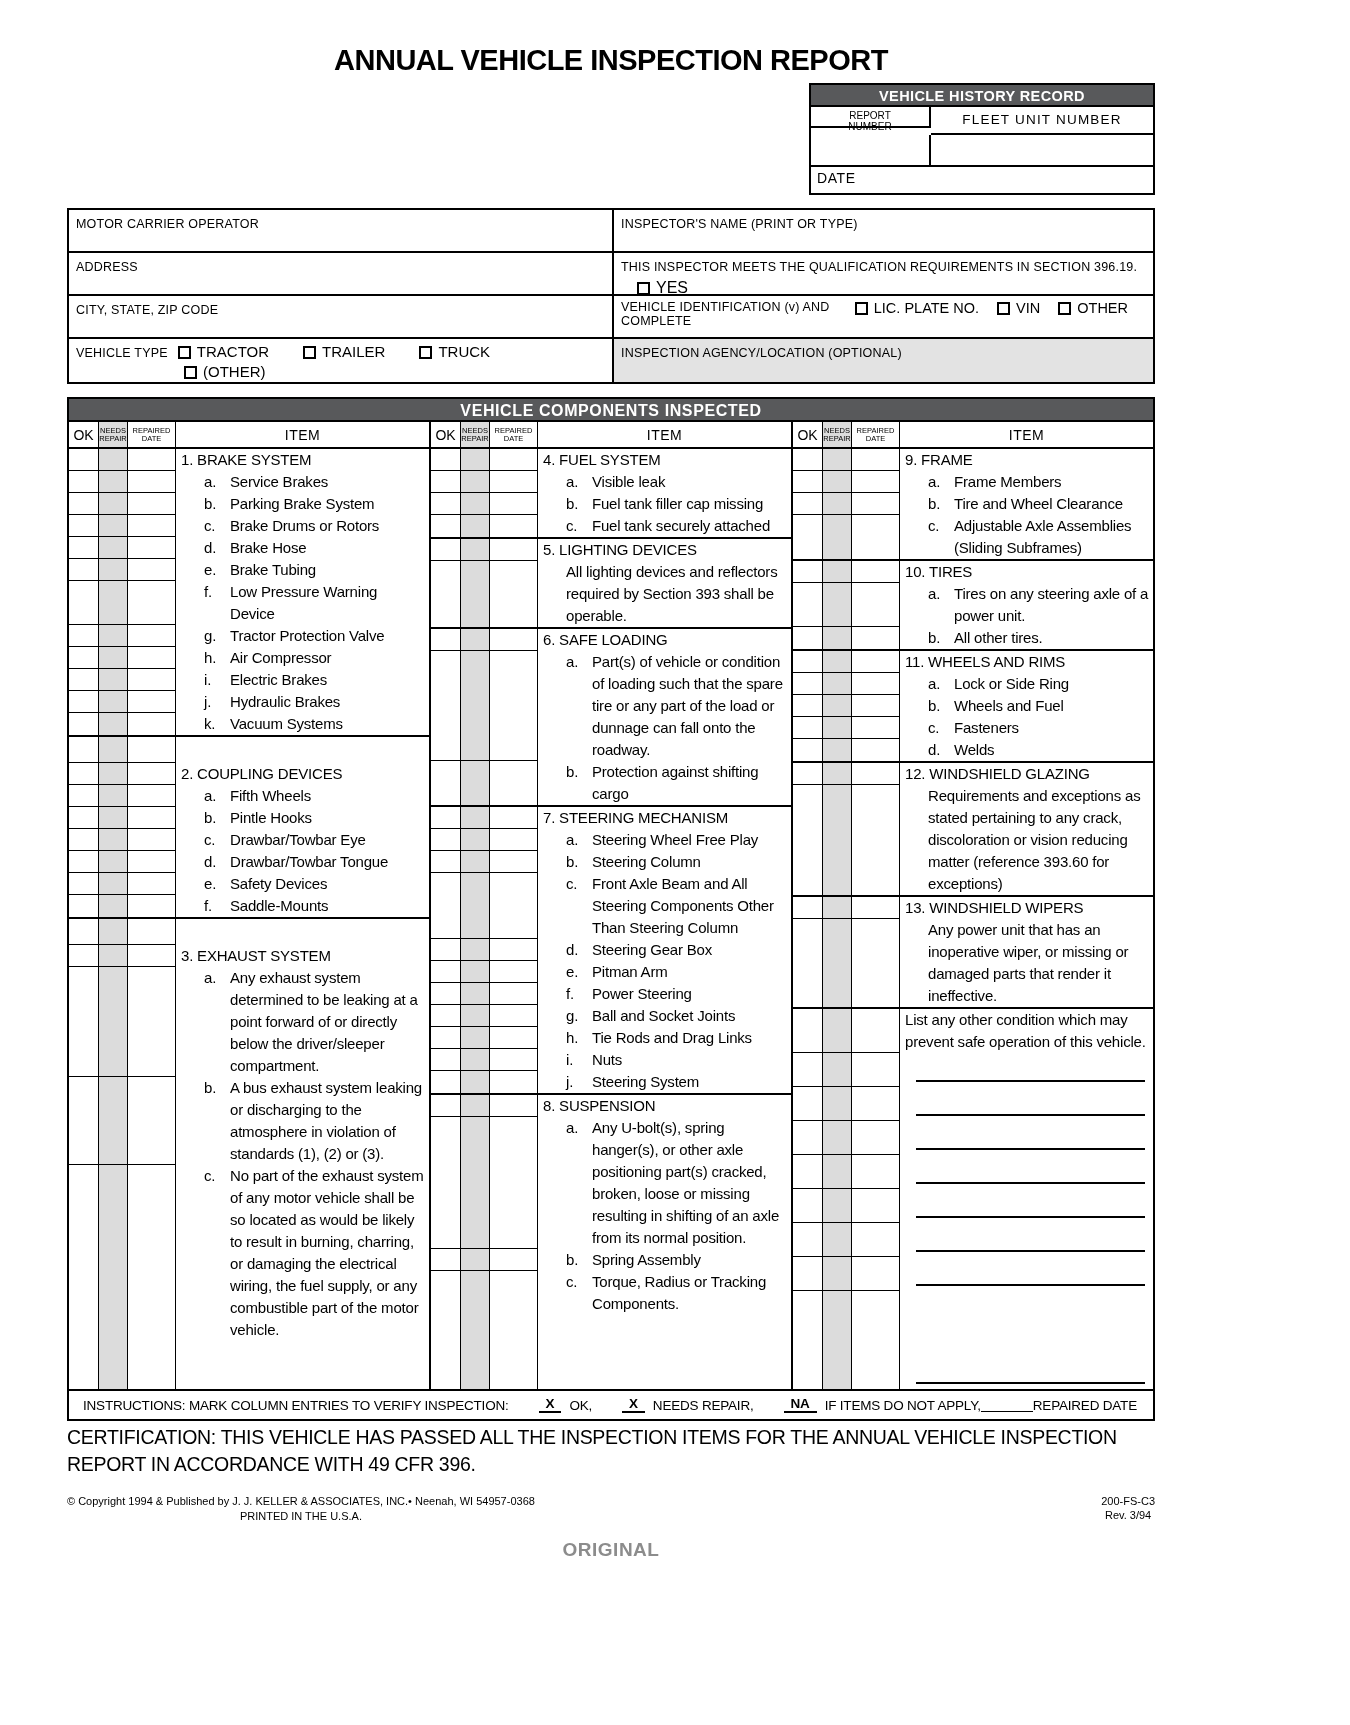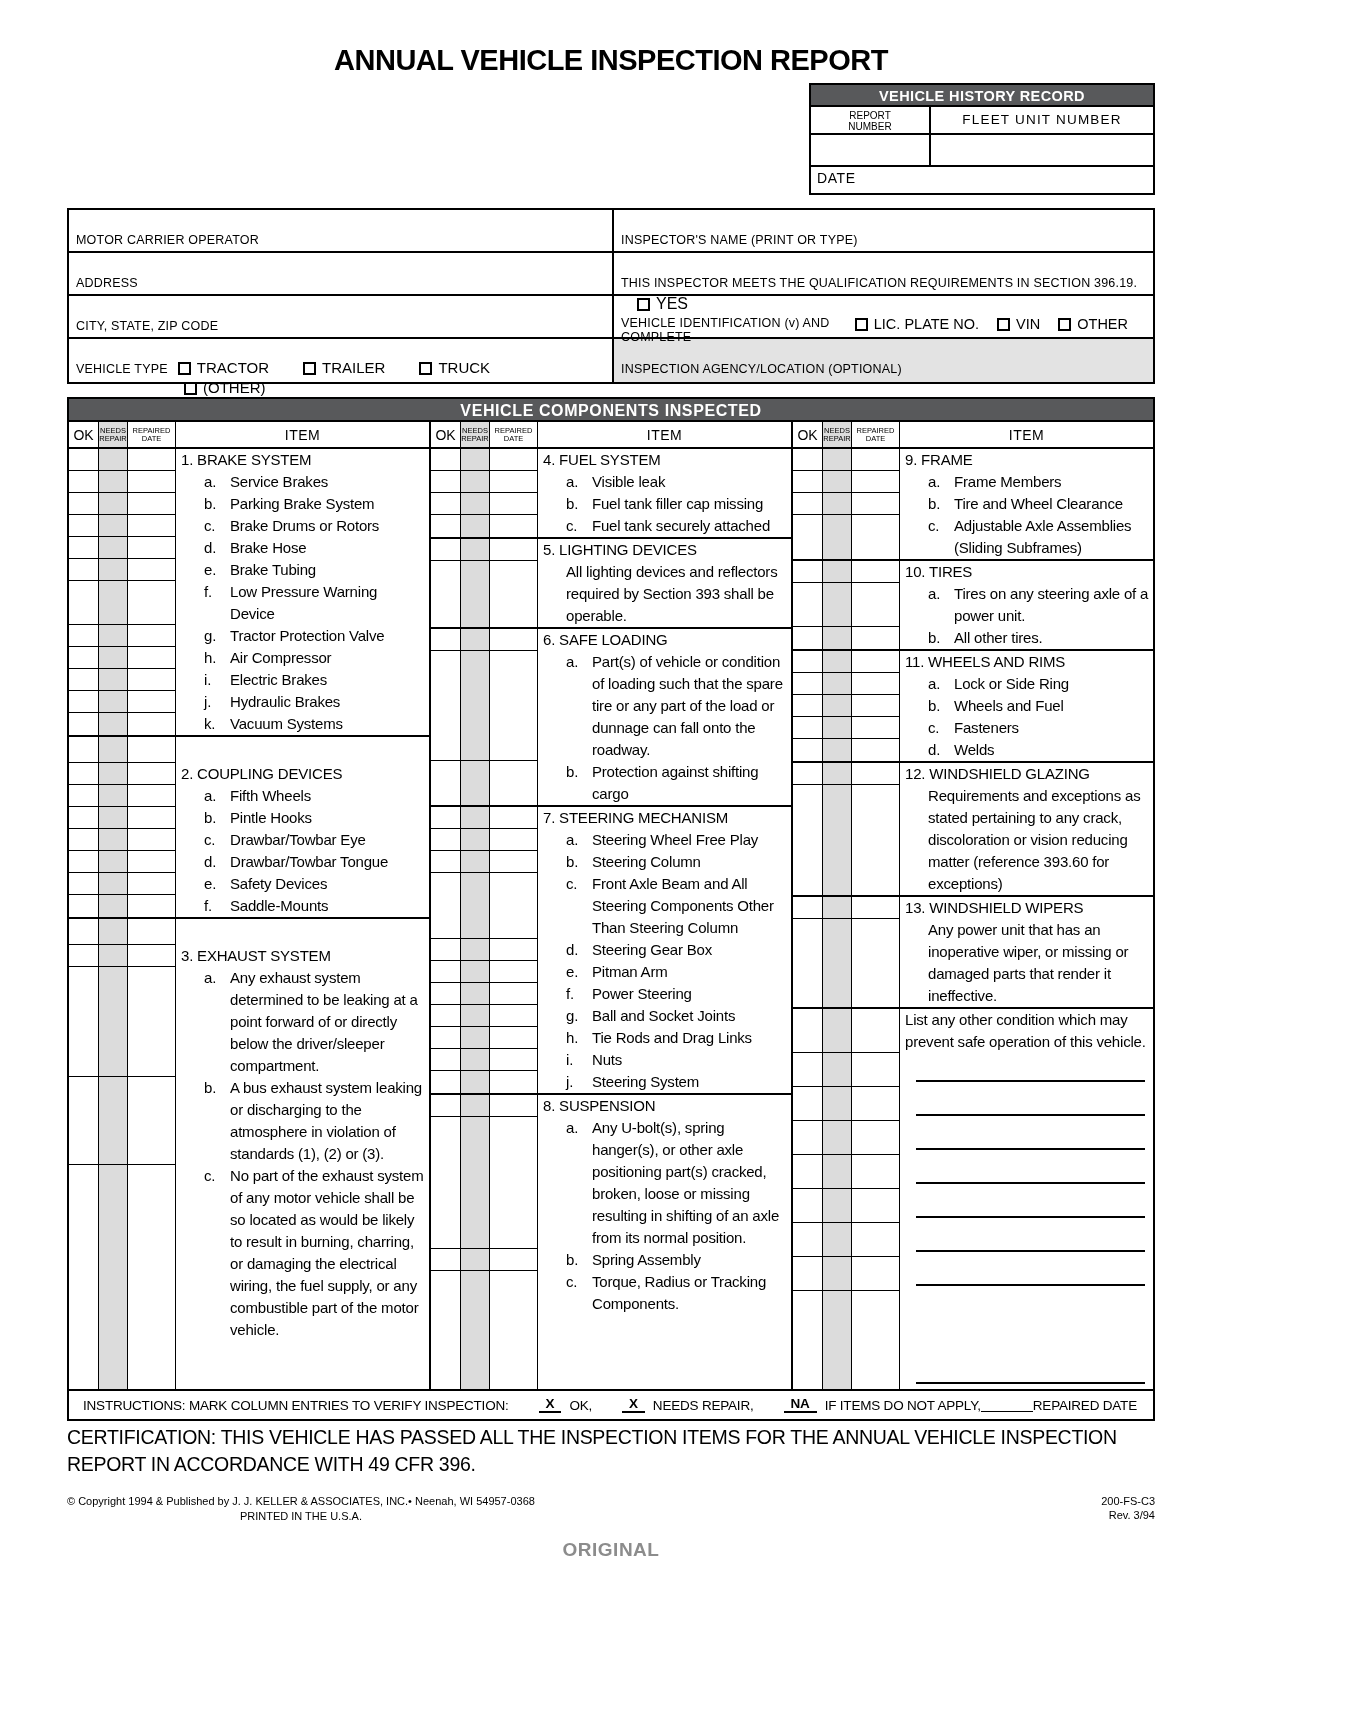--- a/index.html
+++ b/index.html
@@ -8,32 +8,32 @@
   .page{position:relative;width:1350px;height:1725px;padding:44px 195px 0 67px}
   .content{width:1088px}
 
   h1.title{font-size:29px;font-weight:bold;text-align:center;letter-spacing:-0.5px;margin-bottom:6px;white-space:nowrap}
 
   
   .history-box{width:346px;margin-left:auto;border:2px solid #000}
   .hb-header{background:var(--bar-bg,#58595b);color:#fff;font-weight:bold;font-size:14.5px;text-align:center;height:22px;line-height:22px;letter-spacing:0.4px;border-bottom:2px solid #000}
   .hb-grid{display:grid;grid-template-columns:120px 1fr}
   .hb-cell{border-bottom:2px solid #000}
-  .hb-rn{border-right:2px solid #000;font-size:10px;line-height:11px;text-align:center;padding-top:3px;height:28px}
+  .hb-rn{border-right:2px solid #000;font-size:10px;line-height:11px;text-align:center;padding-top:3px;height:21px}
   .hb-rn-inner{width:64px;margin:0 auto}
   .hb-fl{font-size:13.5px;letter-spacing:1.2px;text-align:center;height:28px;line-height:26px}
   .hb-in-rn{border-right:2px solid #000;height:32px}
   .hb-in-fl{height:32px}
   .hb-date{height:26px;font-size:14px;letter-spacing:0.6px;padding:3px 6px}
 
   
   .info-table{display:flex;border:2px solid #000;margin-top:13px}
   .info-left{width:545px;border-right:2px solid #000}
   .info-right{flex:1}
-  .icell{height:43px;border-bottom:2px solid #000;padding:20px 7px;background:#fff}
+  .icell{height:43px;border-bottom:2px solid #000;padding:4px 7px;background:#fff}
   .icell.last{border-bottom:none}
   .flabel{font-size:12.5px;letter-spacing:0.2px}
   .box{display:inline-block;width:13px;height:13px;border:2px solid #000;background:#fff;vertical-align:-2px;margin-right:6px}
   .opt{font-size:15px;margin-right:24px;white-space:nowrap}
   .opt:last-child{margin-right:0}
   .vt-line1{display:flex;align-items:baseline;gap:10px}
   .vt-line1 .flabel{flex:0 0 auto}
   .vt-line2{margin:3px 0 0 108px;font-size:15px}
   .yes-line{margin:4px 0 0 16px;font-size:16px}
   .vid-line{display:flex;align-items:flex-start}
@@ -73,21 +73,21 @@
   .line-row{height:34px}
   .write-line{position:absolute;left:16px;right:8px;bottom:5px;border-bottom:2px solid #000}
 
   .instr-row{border-top:2px solid #000;height:30px;display:flex;align-items:center;font-size:13.5px;letter-spacing:-0.2px;padding-left:14px;white-space:nowrap}
   .mark{font-weight:bold;border-bottom:2px solid #000;padding:0 7px 0 7px;margin:0 8px 0 30px;line-height:14px}
   .blank-line{display:inline-block;width:52px;height:13px;border-bottom:1.5px solid #000}
 
   .cert{font-size:19.5px;letter-spacing:-0.3px;line-height:27px;margin-top:3px;width:1080px}
   .footer{display:flex;justify-content:space-between;margin-top:16px;font-size:11px;line-height:14px}
   .printed{text-align:center;margin-top:1px}
-  .f-right{text-align:right}
+  .f-right{text-align:center}
   .original{text-align:center;font-weight:bold;font-size:19px;letter-spacing:0.5px;color:#8c8c8c;margin-top:16px}
 </style>
 </head>
 <body>
 
 <div class="page">
   <div class="content">
 
     <h1 class="title">ANNUAL VEHICLE INSPECTION REPORT</h1>
 

